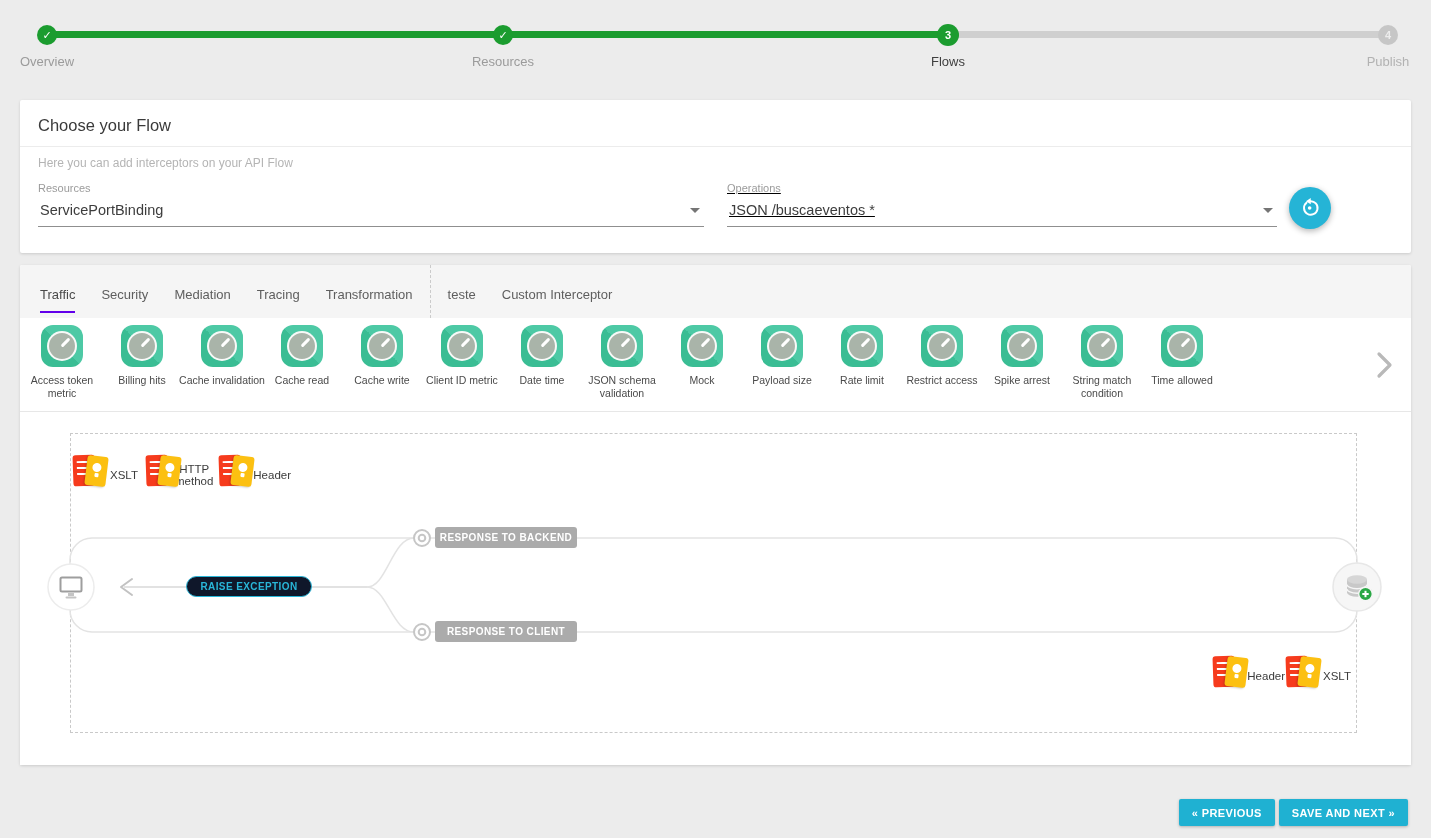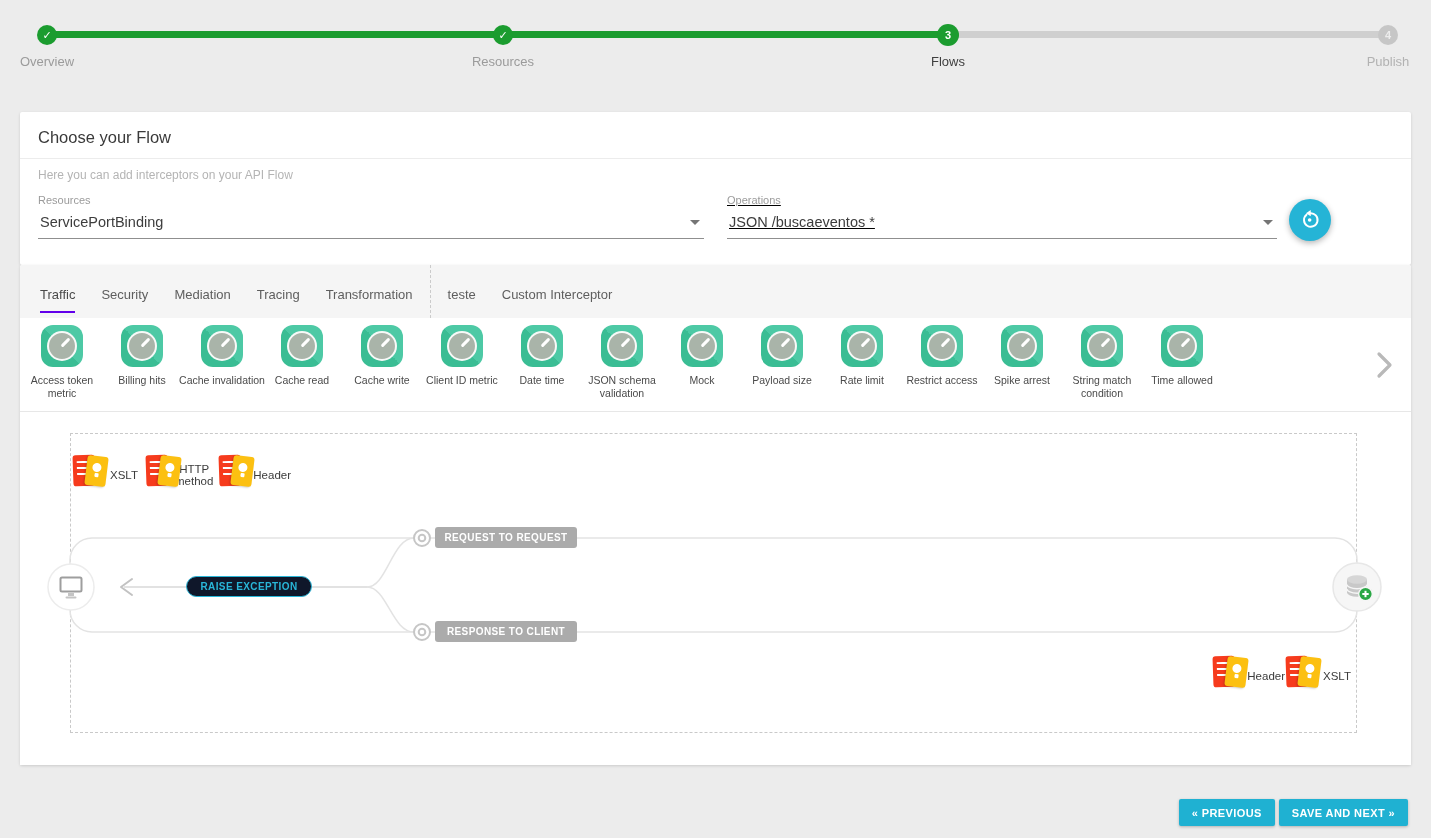--- a/index.html
+++ b/index.html
@@ -26,21 +26,21 @@
     position:absolute;top:54px;width:200px;transform:translateX(-50%);
     text-align:center;font-size:13px;color:#9b9b9b;
   }
   .step-label.active{color:#3f3f3f;}
   .step-label.todo{color:#b2b2b2;}
   
   .card{
     position:absolute;left:20px;width:1391px;background:#fff;border-radius:2px;
     box-shadow:0 1px 3px rgba(0,0,0,0.14);
   }
-  #choose-flow-card{top:100px;height:153px;margin-top:12px;}
+  #choose-flow-card{top:100px;height:153px;}
   .card-title{
     padding:16px 18px 11px 18px;font-size:16.5px;color:#3a3a3a;
     border-bottom:1px solid #ececec;
   }
   .card-subtitle{padding:9px 18px 0 18px;font-size:12px;color:#b4b4b4;}
   .fields{display:flex;padding:12px 18px 0 18px;}
   .field{display:flex;flex-direction:column;}
   .field.resources{width:666px;margin-right:23px;}
   .field.operations{width:550px;text-decoration:underline;}
   .field-label{font-size:11px;color:#9b9b9b;margin-bottom:6px;}
@@ -326,21 +326,21 @@
           <path d="M 1327,177 a 10,4.2 0 0 0 20,0" fill="none" stroke="#f6f6f6" stroke-width="1.4"></path>
         </g>
         <g>
           <circle cx="1345.5" cy="182" r="6.8" fill="#2aa745" stroke="#f6f6f6" stroke-width="1.4"></circle>
           <rect x="1342.3" y="181" width="6.4" height="2" fill="#fff"></rect>
           <rect x="1344.5" y="178.8" width="2" height="6.4" fill="#fff"></rect>
         </g>
       </g>
     </svg>
 
-    <div class="flow-label" id="label-request">REQUEST TO REQUEST</div>
+    <div class="flow-label" id="label-request">RESPONSE TO BACKEND</div>
     <div class="flow-label" id="label-response">RESPONSE TO CLIENT</div>
     <div class="pill">RAISE EXCEPTION</div>
 
     <div class="zone-icons" id="request-zone">
         <div class="doc-item">
           <div class="doc-icon">
             <div class="doc-red"></div>
             <div class="doc-yellow"></div>
           </div>
           <div class="doc-label">XSLT</div>

